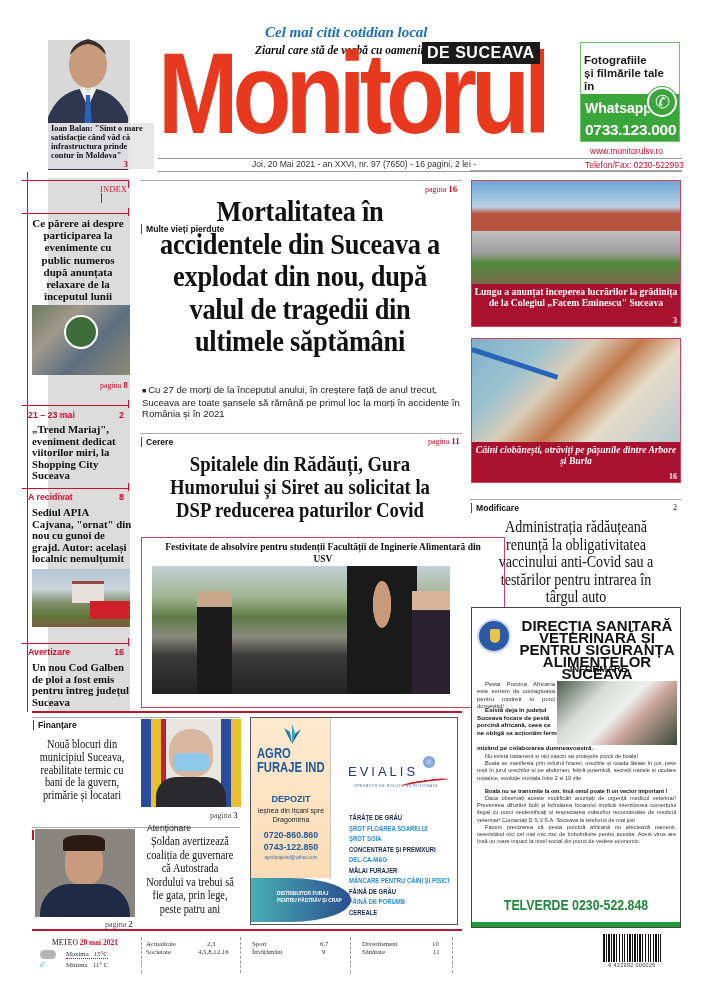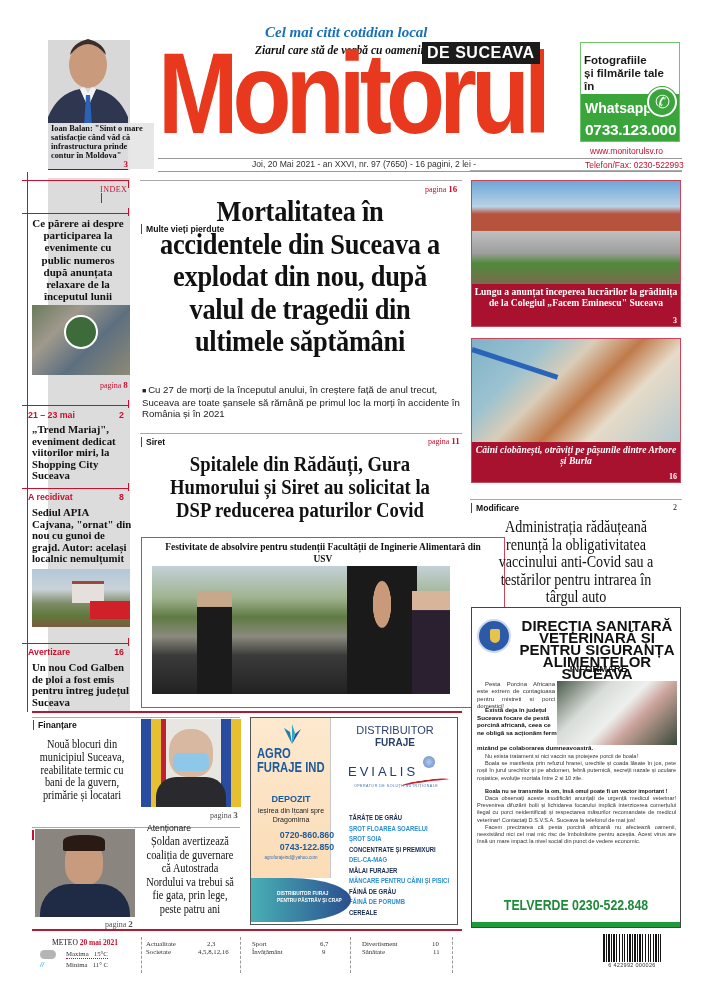--- a/index.html
+++ b/index.html
@@ -110,21 +110,21 @@
   #att-photo .suit { position:absolute; left: 5px; top: 55px; width: 90px; height: 40px; background: #1f2a44; border-radius: 30px 30px 0 0; }
   #att-headline { left: 140px; top: 835px; width: 100px; text-align:center; font-family:"Liberation Serif",serif; font-size: 11.5px; line-height: 13.5px; transform: scaleX(0.9); }
 
   
   #ad { left: 250px; top: 717px; width: 208px; height: 208px; border: 1px solid #555; background:#fff; overflow: hidden; }
   #ad .peach { position:absolute; left:0; top:0; width: 80px; height: 160px; background: linear-gradient(180deg,#fde9cf,#fbdcb6); border-right: 1px solid #c9c9c9; }
   #ad .leaf { position:absolute; left: 30px; top: 6px; width: 22px; height: 20px; }
   #ad .brand { position:absolute; left: 6px; top: 28px; color:#1d5a9c; font-weight:bold; font-size: 15px; line-height: 14px; transform: scaleX(0.75); transform-origin:left top; }
   #ad .dep { position:absolute; left: 0; top: 76px; width: 80px; text-align:center; color:#1d5a9c; font-weight:bold; font-size: 9px; }
   #ad .loc { position:absolute; left: 0; top: 88px; width: 80px; text-align:center; font-size: 7px; line-height: 9px; color:#222; }
-  #ad .ph { position:absolute; left: 16px; width: 80px; text-align:center; color:#1d5a9c; font-weight:bold; font-size: 8.8px; }
+  #ad .ph { position:absolute; left: 0; width: 80px; text-align:center; color:#1d5a9c; font-weight:bold; font-size: 8.8px; }
   #ad .mail { position:absolute; left: 0; top: 137px; width: 80px; text-align:center; font-size: 4.5px; color:#3a6fb0; }
   #ad .dist { position:absolute; left: 82px; top: 6px; width: 124px; text-align:center; color:#2a3f6a; font-size: 11px; line-height: 12px; }
   #ad .dist b { font-size: 10px; }
   #ad .evialis { position:absolute; left: 97px; top: 46px; color:#1d3a7a; font-size: 13px; letter-spacing: 3px; }
   #ad .evialis-sub { position:absolute; left: 90px; top: 66px; width: 110px; text-align:center; color:#3a6fb0; font-size: 3.6px; letter-spacing: 0.5px; }
   #ad .globe { position:absolute; left: 172px; top: 38px; width: 12px; height: 12px; border-radius:50%; background: radial-gradient(circle, #b5ccec, #5e86c4); }
   #ad .swoosh { position:absolute; left: 150px; top: 62px; width: 48px; height: 6px; border-top: 2px solid #d0202a; border-radius: 50% 50% 0 0; transform: rotate(-8deg); }
   #ad ul { position:absolute; left: 98px; top: 95px; list-style: none; font-weight:bold; font-size: 7.6px; line-height: 10.5px; transform: scaleX(0.78); transform-origin: left top; white-space: nowrap; }
   #ad ul li.blue { color: #2a8fd0; }
   #ad ul li.dark { color: #17294f; }
@@ -226,21 +226,21 @@
 <div class="idx-head" style="top:647px;"><span>Avertizare</span><span class="n">16</span></div>
 <div class="idx-text" style="left:32px;top:662px;width:100px;">Un nou Cod Galben de ploi a fost emis pentru întreg județul Suceava</div>
 
 <div class="hline" style="left:140px;top:180px;width:322px;"></div>
 <div class="sec-label" style="left:141px;top:184px;margin-top:40px;">Multe vieți pierdute</div>
 <div class="pag" style="left:425px;top:184px;"><span>pagina </span><b>16</b></div>
 <div class="abs" id="main-headline">Mortalitatea în accidentele din Suceava a explodat din nou, după valul de tragedii din ultimele săptămâni</div>
 <div class="abs" id="main-lead">Cu 27 de morți de la începutul anului, în creștere față de anul trecut, Suceava are toate șansele să rămână pe primul loc la morți în accidente în România și în 2021</div>
 
 <div class="hline" style="left:140px;top:433px;width:322px;"></div>
-<div class="sec-label" style="left:141px;top:437px;">Siret</div>
+<div class="sec-label" style="left:141px;top:437px;">Cerere</div>
 <div class="pag" style="left:428px;top:436px;"><span>pagina </span><b>11</b></div>
 <div class="abs" id="sec2-headline">Spitalele din Rădăuți, Gura Humorului și Siret au solicitat la DSP reducerea paturilor Covid</div>
 
 <div class="abs" id="festival-box">
   <div id="festival-title">Festivitate de absolvire pentru studenții Facultății de Inginerie Alimentară din USV</div>
   <div id="festival-photo">
     <div class="g2"></div>
     <div class="g1"></div>
     <div class="g3"></div>
   </div>
@@ -317,21 +317,20 @@
   </svg>
   <div class="brand">
       <div>AGRO</div>
       <div>FURAJE IND</div>
     </div>
   <div class="dep">DEPOZIT</div>
   <div class="loc">ieșirea din Ițcani spre Dragomirna</div>
   <div class="ph" style="top:112px;">0720-860.860</div>
   <div class="ph" style="top:124px;">0743-122.850</div>
   <div class="mail">agrofurajeind@yahoo.com</div>
-  <div class="dist"><div>DISTRIBUITOR</div><b>FURAJE</b></div>
   <div class="globe"></div>
   <div class="evialis">EVIALIS</div>
   <div class="swoosh"></div>
   <div class="evialis-sub">OPERATOR DE SOLUȚII NUTRIȚIONALE</div>
   <ul>
     <li class="dark">TĂRÂȚE DE GRÂU</li>
     <li class="blue">ȘROT FLOAREA SOARELUI</li>
     <li class="blue">ȘROT SOIA</li>
     <li class="dark">CONCENTRATE ȘI PREMIXURI</li>
     <li class="blue">DEL-CA-MAG</li>

